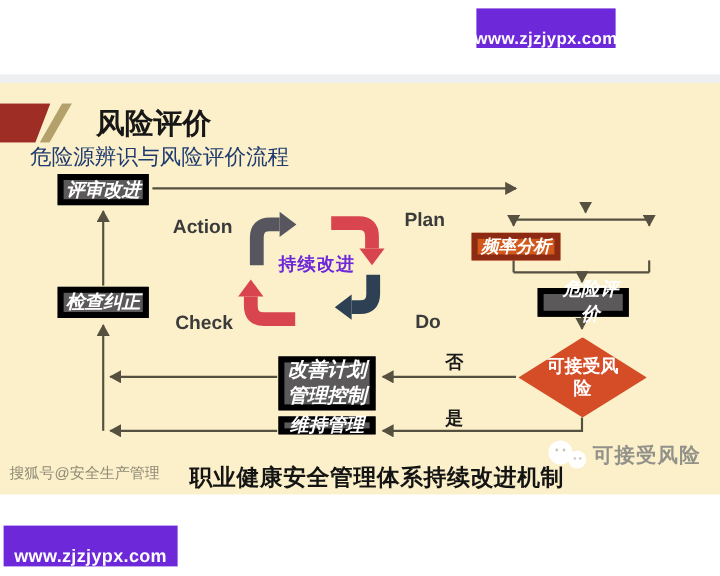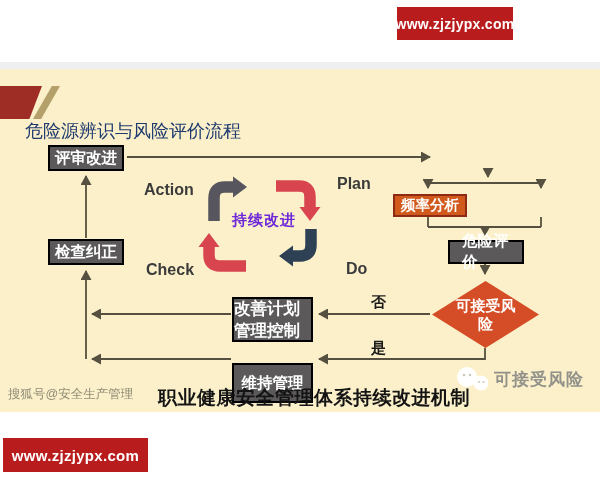--- a/index.html
+++ b/index.html
@@ -2,51 +2,51 @@
 <html><head>
 <meta charset="utf-8">
 <style>
   html,body{margin:0;padding:0;background:#ffffff;}
   .stage{
     position:relative;width:600px;height:480px;overflow:hidden;
     background:#ffffff;
     font-family:"Liberation Sans","DejaVu Sans",sans-serif;
   }
   .banner{
-    position:absolute;background:#b91c1c;color:#fff;font-weight:bold;
-    display:flex;align-items:center;justify-content:center;
+    position:absolute;background:#6d28d9;color:#fff;font-weight:bold;
+    display:flex;align-items:flex-end;justify-content:center;
     letter-spacing:.3px;
   }
   .banner.top{left:397px;top:7px;width:116px;height:33px;font-size:14px;}
   .banner.bottom{left:3px;top:438px;width:145px;height:34px;font-size:15px;}
   .gray-strip{position:absolute;left:0;top:62px;width:600px;height:7px;background:#EDEFF0;}
   .slide{position:absolute;left:0;top:69px;width:600px;height:343px;background:#FBF0C9;}
 
   .shape-red{position:absolute;left:0;top:86px;width:42px;height:33px;background:#9E2D26;
     clip-path:polygon(0 0,100% 0,70% 100%,0 100%);}
   .shape-gold{position:absolute;left:33px;top:86px;width:27px;height:33px;background:#B3A06B;
     clip-path:polygon(70% 0,100% 0,30% 100%,0 100%);}
   .title{position:absolute;left:80px;top:87px;font-size:24px;font-weight:bold;color:#171717;}
   .subtitle{position:absolute;left:25px;top:119px;font-size:18px;font-weight:normal;color:#1E3A6F;}
 
   svg.overlay{position:absolute;left:0;top:0;width:600px;height:480px;pointer-events:none;}
 
   .node{
     position:absolute;display:flex;align-items:center;justify-content:center;
-    background:#5B5959;border:2px solid #000000;color:#fff;font-weight:bold;
-    box-sizing:border-box;text-align:left;
+    background:#5B5959;border:5px solid #000000;color:#fff;font-weight:bold;
+    box-sizing:border-box;text-align:center;font-style:italic;
   }
   .n-review{left:48px;top:145px;width:76px;height:26px;font-size:15.5px;}
   .n-check{left:48px;top:239px;width:76px;height:26px;font-size:15.5px;}
   .n-hazard{left:437px;top:144px;width:103px;height:28px;font-size:16.5px;}
   .n-freq{left:393px;top:194px;width:74px;height:23px;font-size:14.5px;background:#D2591C;border-color:#8D2A14;}
   .n-sev{left:501px;top:192px;width:82px;height:25px;font-size:14.5px;background:#C93B42;border-color:#871D24;}
   .n-riskeval{left:448px;top:240px;width:76px;height:24px;font-size:15.5px;padding-left:12px;}
   .n-improve{left:232px;top:297px;width:81px;height:45px;font-size:16.5px;line-height:1.28;}
-  .n-maintain{left:232px;top:363px;width:81px;height:40px;font-size:15.5px;}
+  .n-maintain{left:232px;top:347px;width:81px;height:15px;font-size:15.5px;}
 
   .diamond{
     position:absolute;left:432px;top:281px;width:107px;height:67px;background:#D54D26;
     clip-path:polygon(50% 0,100% 50%,50% 100%,0 50%);
     display:flex;align-items:center;justify-content:center;
   }
   .diamond span{display:block;width:66px;color:#fff;font-weight:bold;font-size:15px;
     line-height:1.15;text-align:center;}
 
   .lbl{position:absolute;font-weight:bold;color:#3B3B3B;font-size:16px;}
@@ -71,20 +71,21 @@
   <div class="banner top">
     <span>www.zjzjypx.com</span>
   </div>
 
   <div class="gray-strip"></div>
 
   <div class="slide"></div>
 
   <div class="shape-red"></div>
   <div class="shape-gold"></div>
+  <div class="title">风险评价</div>
   <div class="subtitle">危险源辨识与风险评价流程</div>
 
   <svg class="overlay" viewBox="0 0 600 480">
     <defs>
       <marker id="arr" markerUnits="userSpaceOnUse" markerWidth="11" markerHeight="11" refX="9" refY="5.5" orient="auto">
         <path d="M0,0 L10,5.5 L0,11 Z" fill="#55503F"></path>
       </marker>
     </defs>
 
     <g stroke="#55503F" stroke-width="1.8" fill="none">

